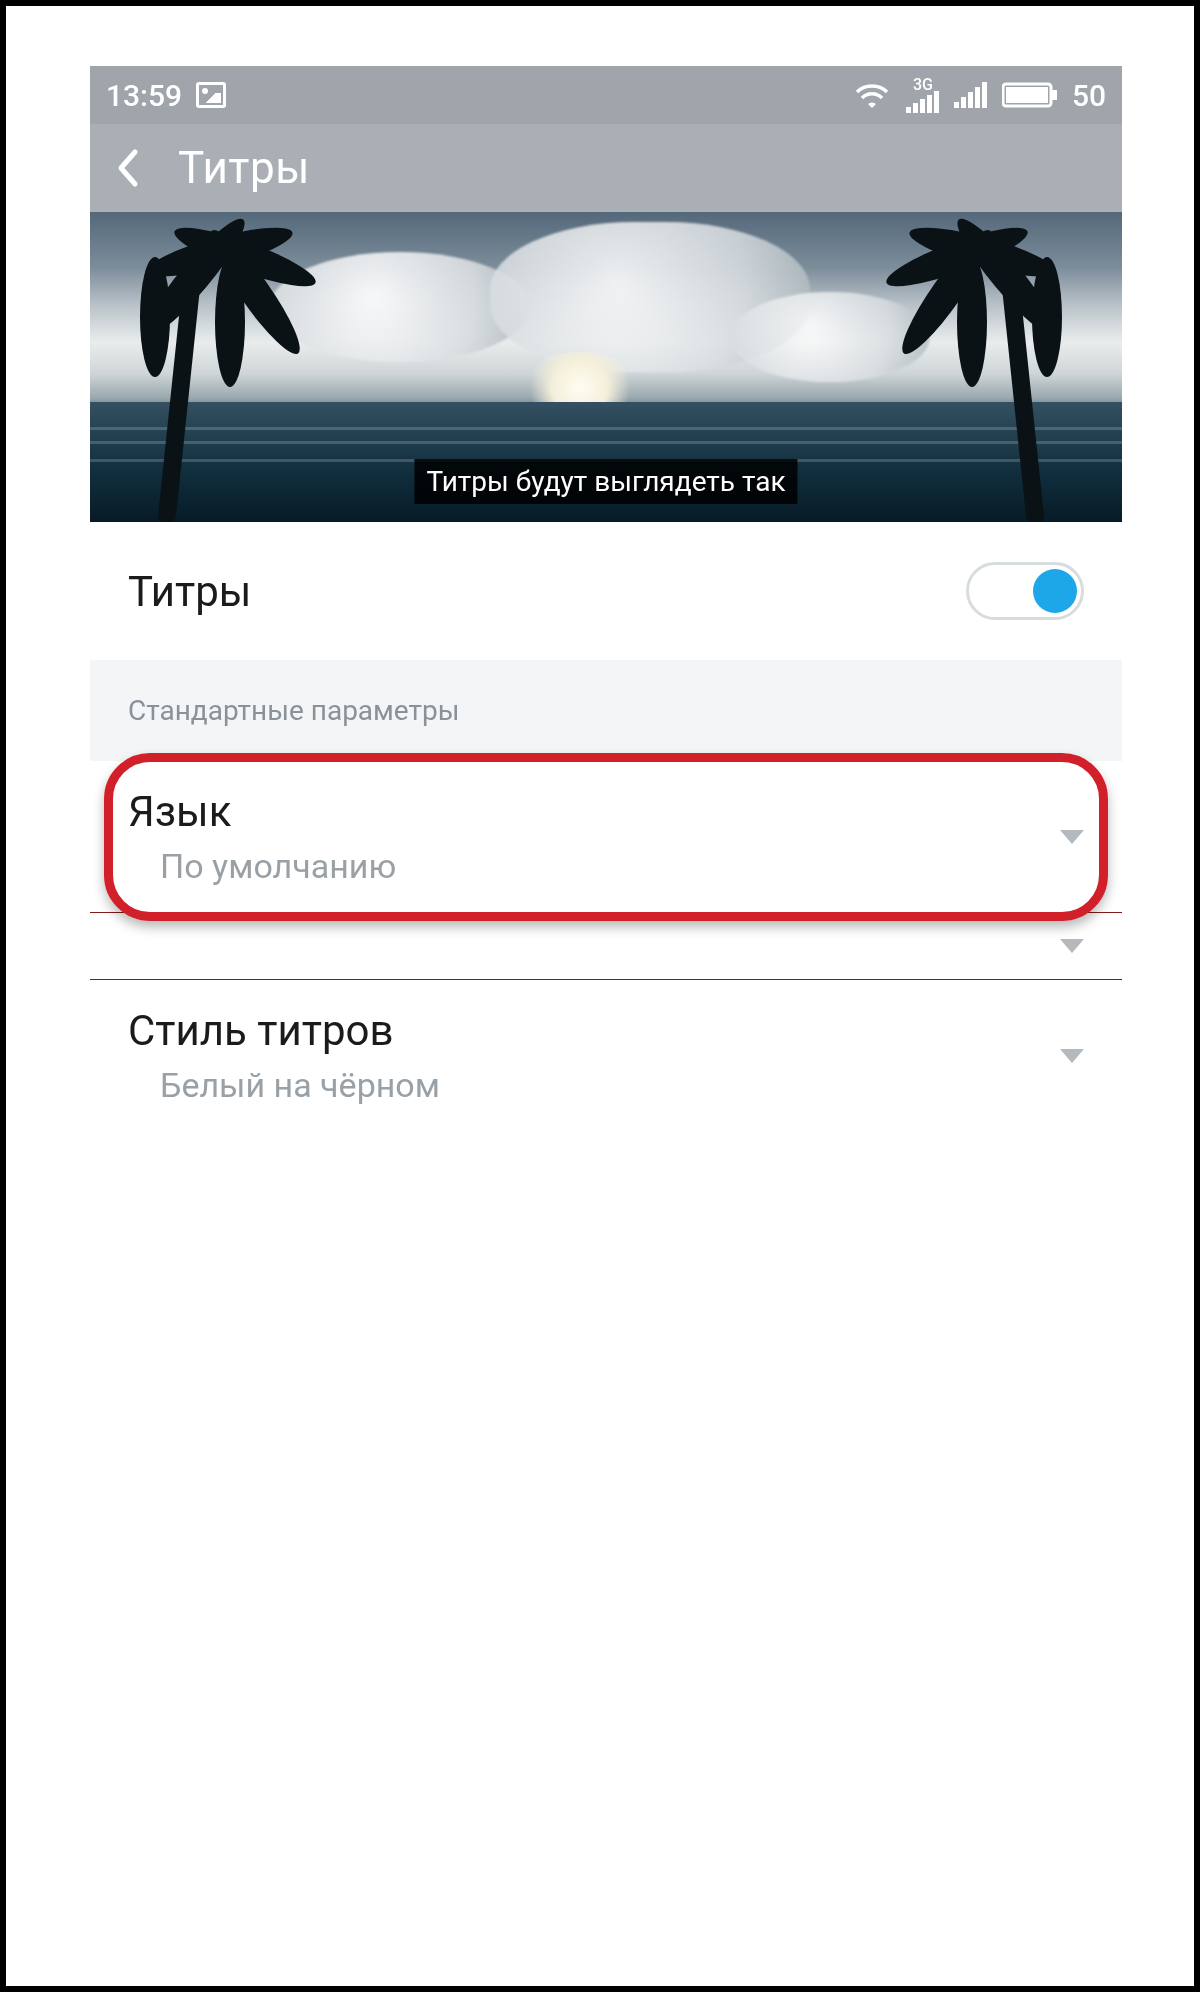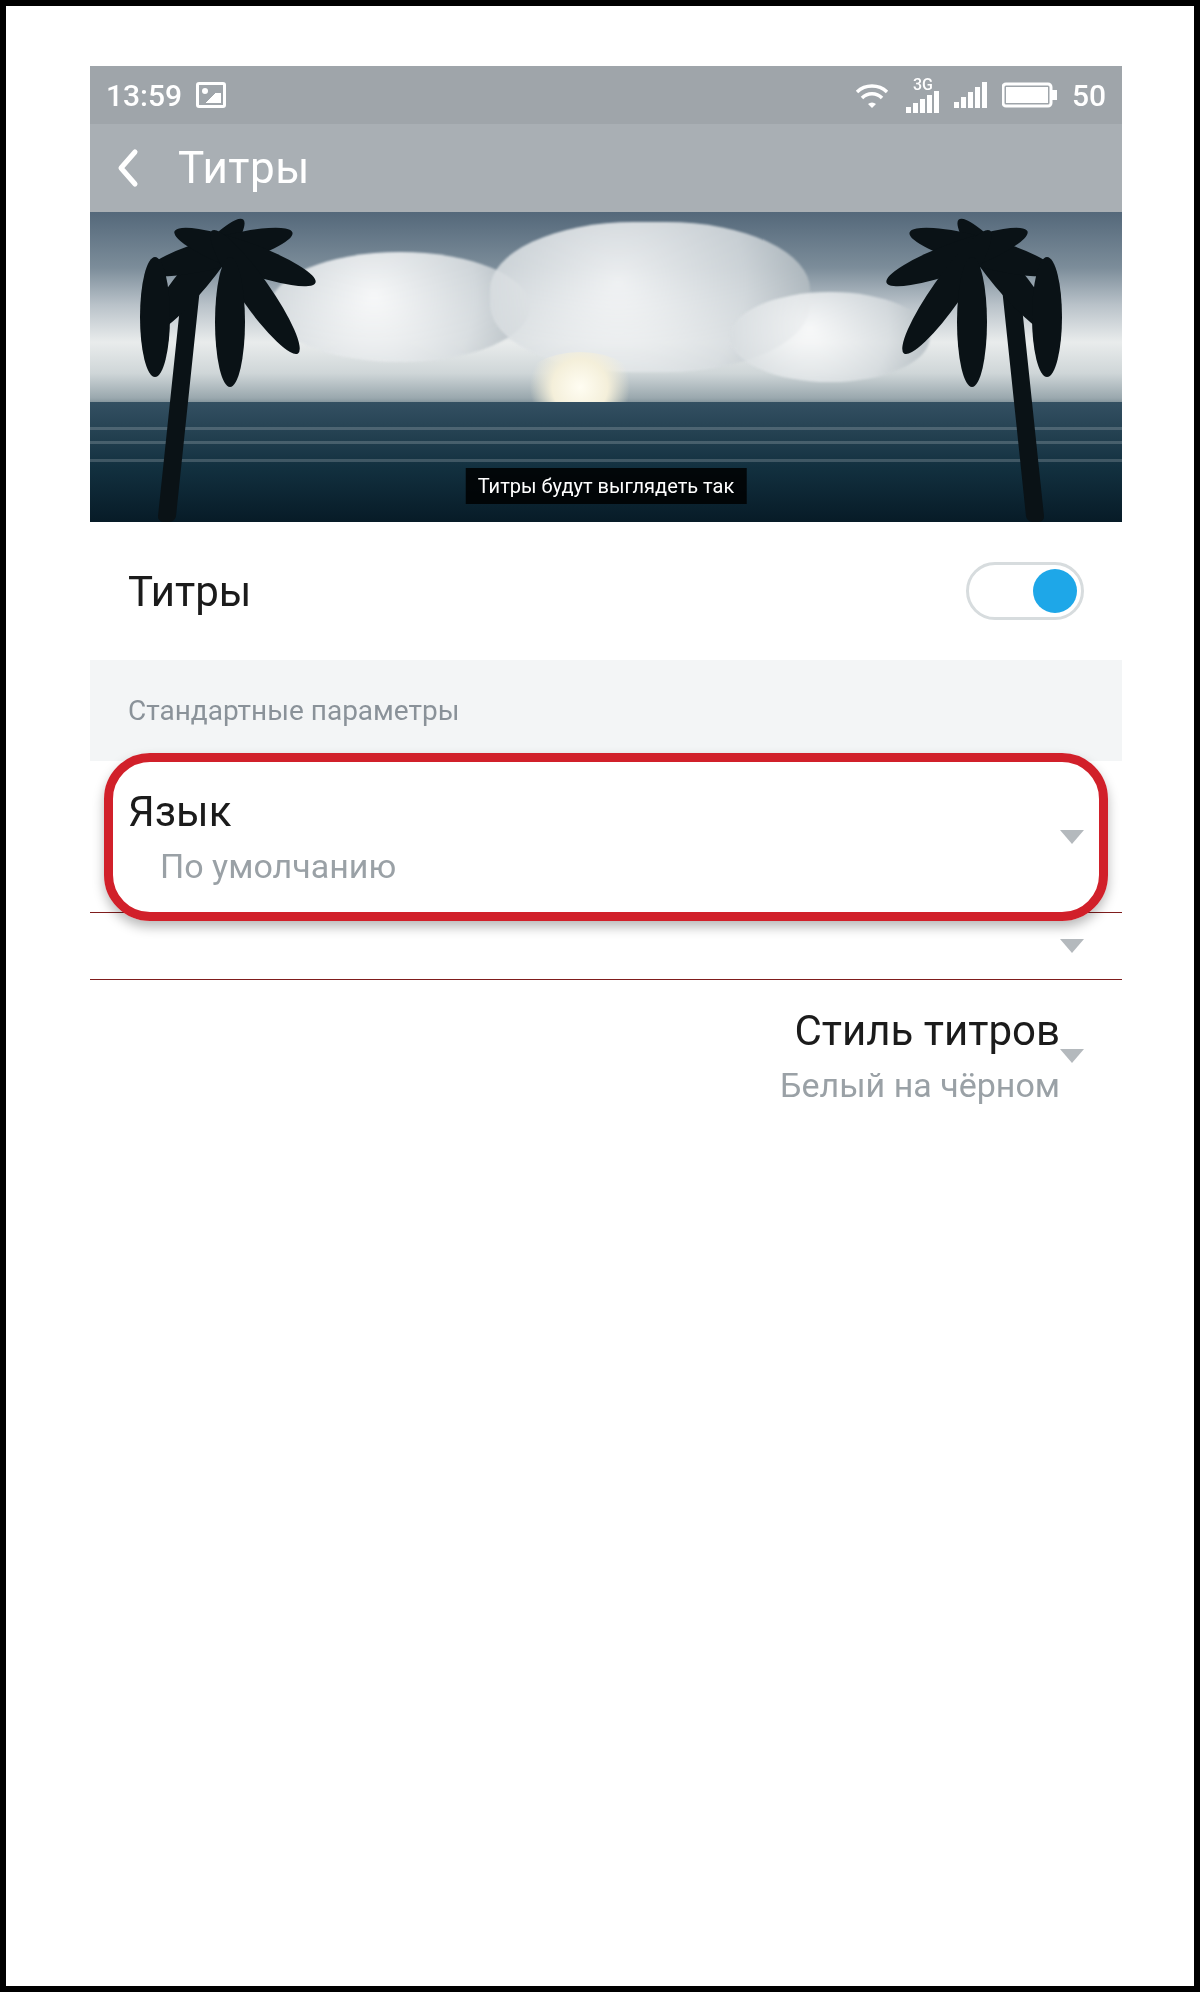--- a/index.html
+++ b/index.html
@@ -115,38 +115,38 @@
     background:#0a1216;
   }
   .frond.f1{ transform: rotate(-50deg); left:20px; top:40px;}
   .frond.f2{ transform: rotate(-15deg); left:45px; top:15px;}
   .frond.f3{ transform: rotate(20deg);  left:70px; top:20px;}
   .frond.f4{ transform: rotate(55deg);  left:80px; top:55px;}
   .frond.f5{ transform: rotate(90deg);  left:65px; top:85px; width:130px;}
   .frond.f6{ transform: rotate(-90deg); left:-5px; top:80px; width:120px;}
   .caption-preview {
     position:absolute; left:50%; bottom:18px; transform:translateX(-50%);
-    background: rgba(0,0,0,0.85); color:#fff; font-size:20px;
+    background: rgba(0,0,0,0.85); color:#fff; font-size:28px;
     padding: 6px 12px; white-space: nowrap;
   }
   
   .settings { flex:1; background:#ffffff; }
   .row {
     padding: 26px 38px 26px 38px;
     display:flex; align-items:center;
     border-bottom: 1px solid #7f1d1d;
     position: relative;
   }
   .row .labels { flex:1; }
   .row .title { font-size: 42px; color:#1b1b1b; font-weight:400; }
   .row .title.section { font-size: 28px; color:#8a9299; }
   .row .sub { font-size: 34px; color:#9aa1a6; margin-top: 10px; margin-left: 32px; }
   .row.section-header { background:#f3f5f6; border-bottom:none; padding-top:34px; padding-bottom:34px;}
   .row.toggle-row { padding-top:40px; padding-bottom:40px; border-bottom:none; background:#fff; }
-  .row.no-border { border-bottom: none; text-align: right; }
+  .row.no-border { border-bottom: none; }
   
   .toggle {
     width: 118px; height: 58px; border-radius: 40px;
     background:#fff; border:3px solid #d7dcde; position:relative;
   }
   .toggle .knob {
     position:absolute; right:4px; top:4px; width:44px; height:44px;
     border-radius:50%; background:#1ea7e8;
   }
   

